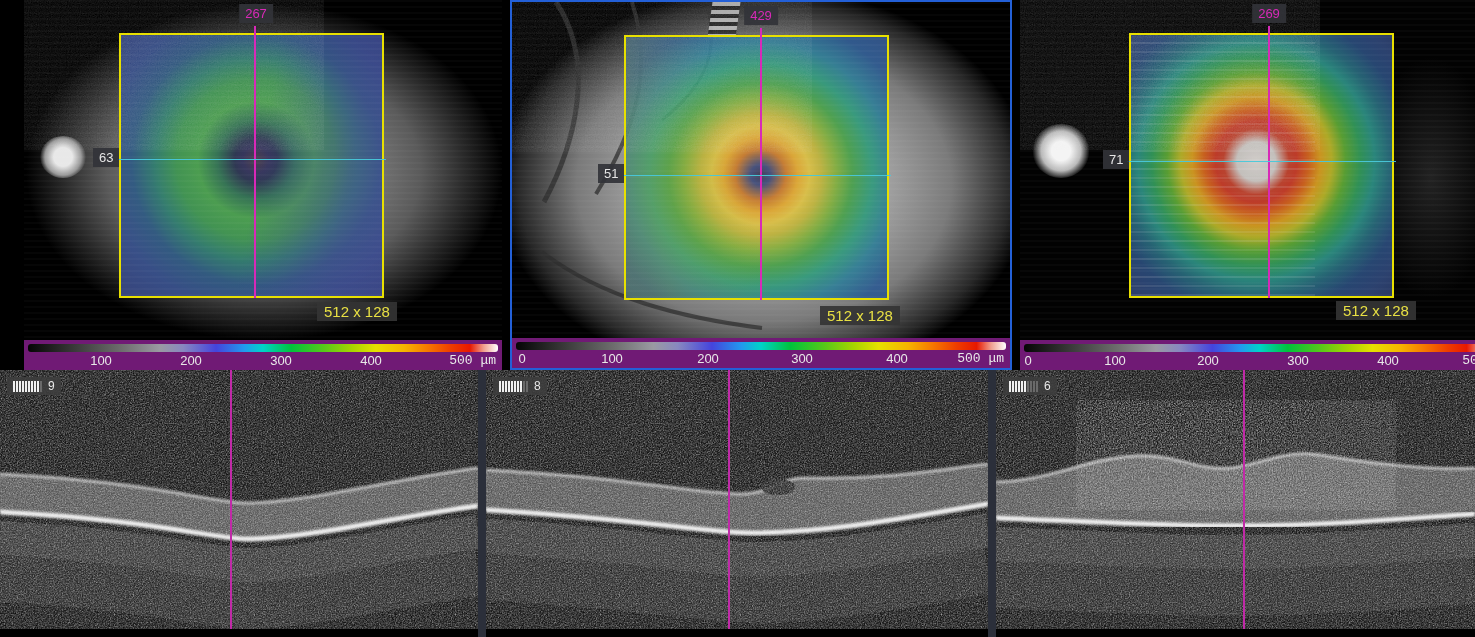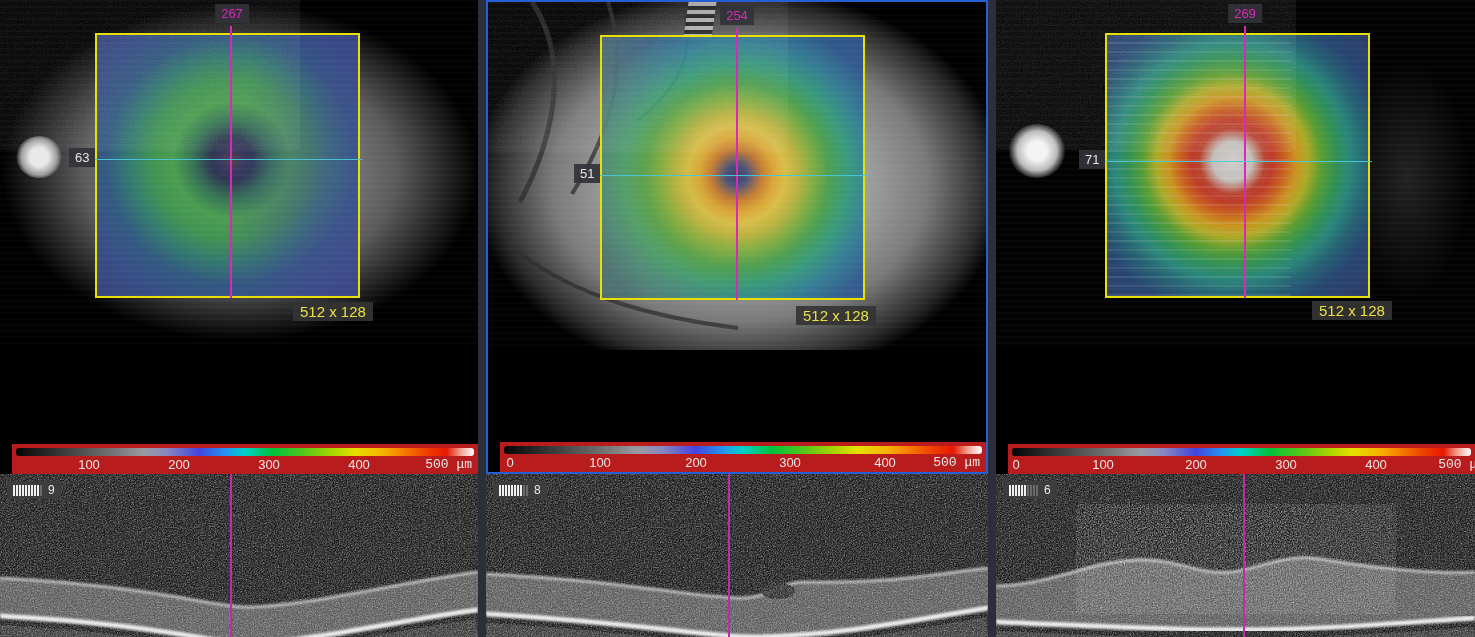--- a/index.html
+++ b/index.html
@@ -4,21 +4,21 @@
 <style>
   * { margin:0; padding:0; box-sizing:border-box; }
   html,body { background:#000; }
   body { font-family:"Liberation Sans","DejaVu Sans",sans-serif; }
   #app { position:relative; width:1475px; height:637px; background:#000; overflow:hidden; display:flex; }
 
   .gap { width:8px; height:637px; background:#2b2f3a; flex:0 0 auto; }
   .col { position:relative; flex:0 0 auto; height:637px; }
   .col1 { width:478px; } .col2 { width:502px; } .col3 { width:479px; }
 
-  .top-wrap { position:relative; width:100%; height:474px; background:#000; }
+  .top-wrap { position:relative; width:100%; height:370px; background:#000;margin-left:24px; }
   .col2 .top-wrap { border:2px solid #2360d8; }
 
   .fundus-area { position:absolute; top:0; left:0; right:0; height:348px; overflow:hidden; }
   .layer { position:absolute; inset:0; }
 
   
   .p1 .fundus-photo { background:radial-gradient(ellipse 238px 168px at 240px 172px,#8f8f8f 0%,#7e7e7e 40%,#5a5a5a 66%,#252525 86%,#000 100%); }
   .p2 .fundus-photo { background:radial-gradient(ellipse 268px 196px at 252px 182px,#b2b2b2 0%,#a2a2a2 45%,#7a7a7a 70%,#282828 92%,#000 100%); }
   .p3 .fundus-photo { background:#020202; }
   .disc { position:absolute; border-radius:50%; }
@@ -58,21 +58,21 @@
 
   .readout { position:absolute; background:rgba(50,51,56,.92); color:#d829b8; font-size:13px; padding:2px 6px; line-height:15px; }
   .read-x { top:4px; transform:translateX(-50%); }
   .p1 .read-x { left:232px; } .p2 .read-x { left:249px; } .p3 .read-x { left:249px;text-align:right; }
   .read-y { color:#e5e5e5; }
   .p1 .read-y { left:69px; top:148px; } .p2 .read-y { left:86px; top:162px; } .p3 .read-y { left:83px; top:150px; }
   .roi-size { position:absolute; background:rgba(52,52,52,.92); color:#e8e044; font-size:15px; padding:2px 7px; line-height:15px; }
   .p1 .roi-size { left:293px; top:302px; } .p2 .roi-size { left:308px; top:304px; } .p3 .roi-size { left:316px; top:301px; }
 
   
-  .scale-area { position:absolute; left:12px; right:0; bottom:0; height:30px; background:#b91c1c; }
+  .scale-area { position:absolute; left:0; right:0; bottom:0; height:30px; background:#701a75; }
   .scale-strip { position:absolute; top:4px; left:4px; right:4px; height:8px; border-radius:3px;
     background:linear-gradient(90deg,#050505 0%,#3a3a3a 10%,#6e6e6e 20%,#9a9aa2 28%,#8888c0 33%,#4444dd 40%,#2299ee 46%,#00d2c8 50%,#00c23c 56%,#57c819 63%,#a8d400 69%,#e6e000 74%,#f6b400 80%,#f67800 85%,#ee3c00 90%,#e81800 94%,#f0a090 97%,#ffffff 100%); }
   .tick { position:absolute; top:13px; color:#e8e8e8; font-size:13px; transform:translateX(-50%); white-space:nowrap; }
   .tick.right-edge { transform:none;font-family:Liberation Mono, monospace; }
   .p1 .tk0{left:77px} .p1 .tk1{left:167px} .p1 .tk2{left:257px} .p1 .tk3{left:347px} .p1 .tk4{left:auto;right:6px}
   .p2 .tk0{left:10px} .p2 .tk1{left:100px} .p2 .tk2{left:196px} .p2 .tk3{left:290px} .p2 .tk4{left:385px} .p2 .tk5{left:auto;right:6px}
   .p3 .tk0{left:8px} .p3 .tk1{left:95px} .p3 .tk2{left:188px} .p3 .tk3{left:278px} .p3 .tk4{left:368px} .p3 .tk5{left:auto;right:-10px}
 
   
   .bscan-area { position:relative; width:100%; height:259px; background:#050505; overflow:hidden; }
@@ -178,21 +178,21 @@
         </svg>
         <div class="shutter"></div>
         <div class="layer heatmap"></div>
         <div class="layer scanlines"></div>
         <svg class="layer">
             <rect width="100%" height="100%" filter="url(#spk2)" opacity="0.16"></rect>
           </svg>
         <div class="roi"></div>
         <div class="ch-v"></div>
         <div class="ch-h"></div>
-        <div class="readout read-x">254</div>
+        <div class="readout read-x">429</div>
         <div class="readout read-y">51</div>
         <div class="roi-size">512 x 128</div>
       </div>
       <div class="scale-area">
         <div class="scale-strip"></div>
         <span class="tick tk0">0</span>
         <span class="tick tk1">100</span>
         <span class="tick tk2">200</span>
         <span class="tick tk3">300</span>
         <span class="tick tk4">400</span>

